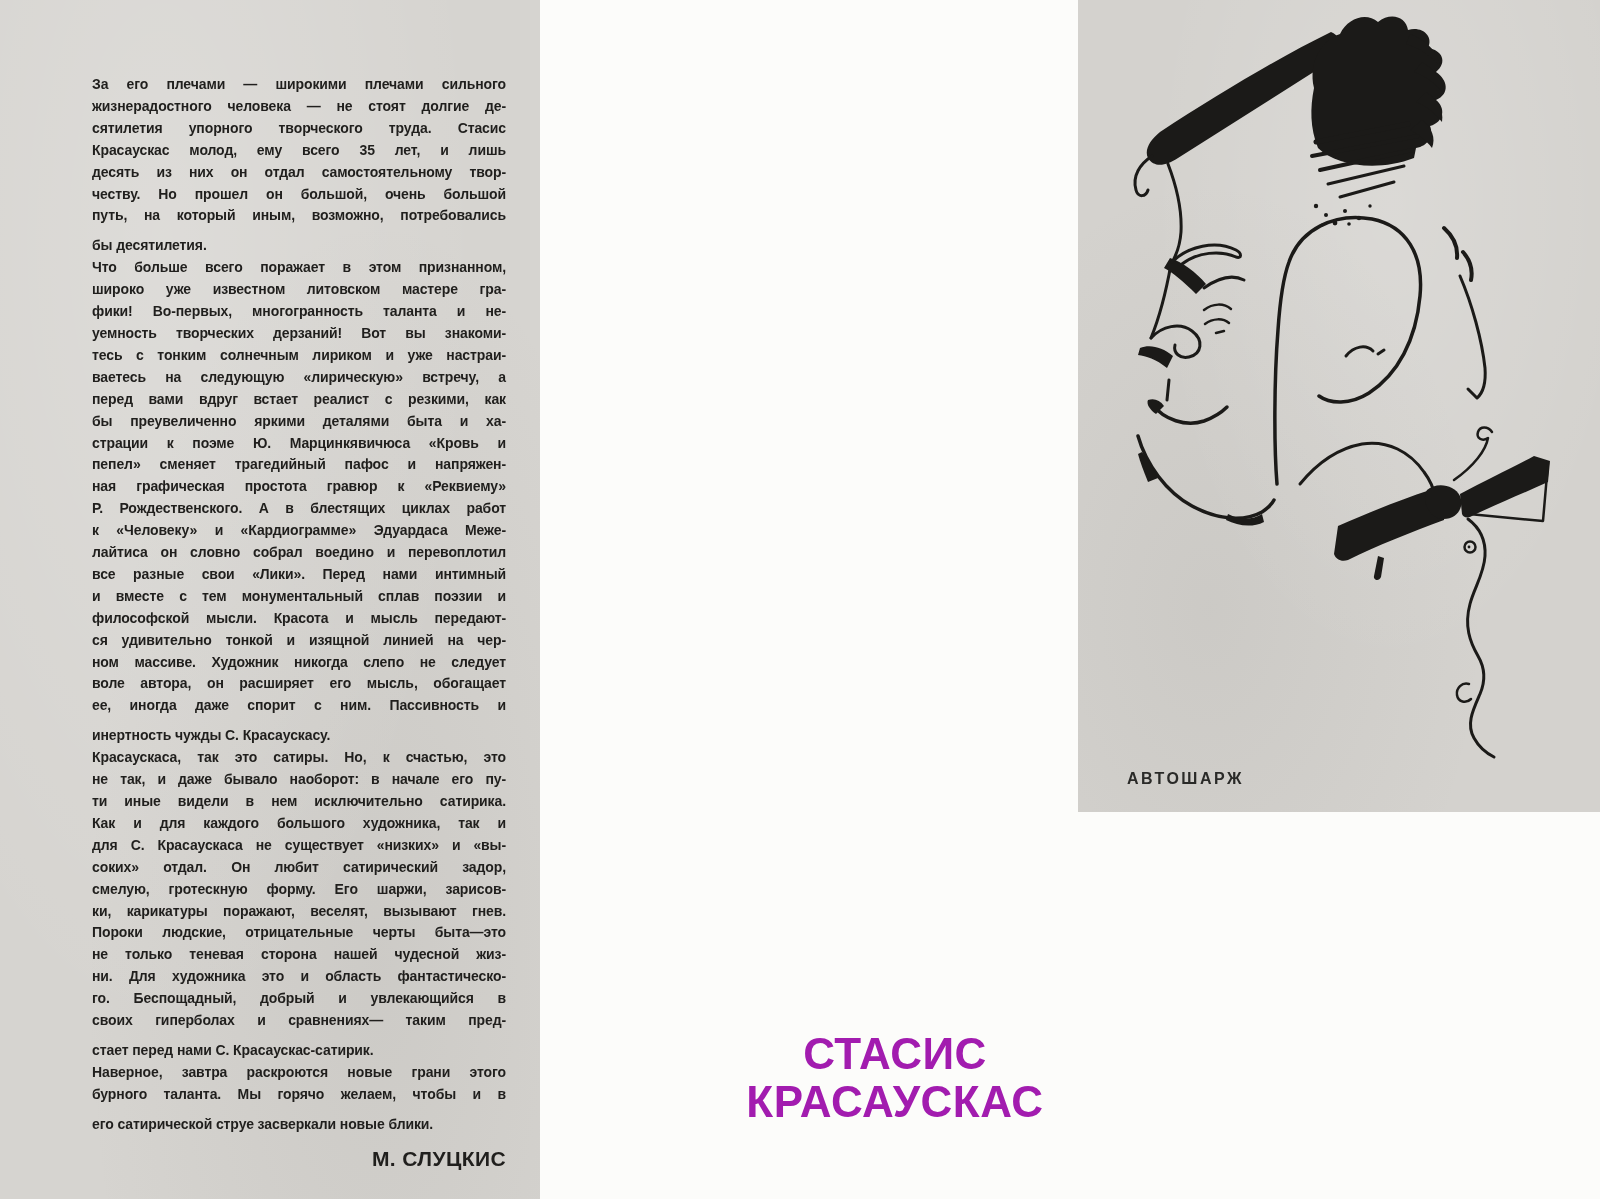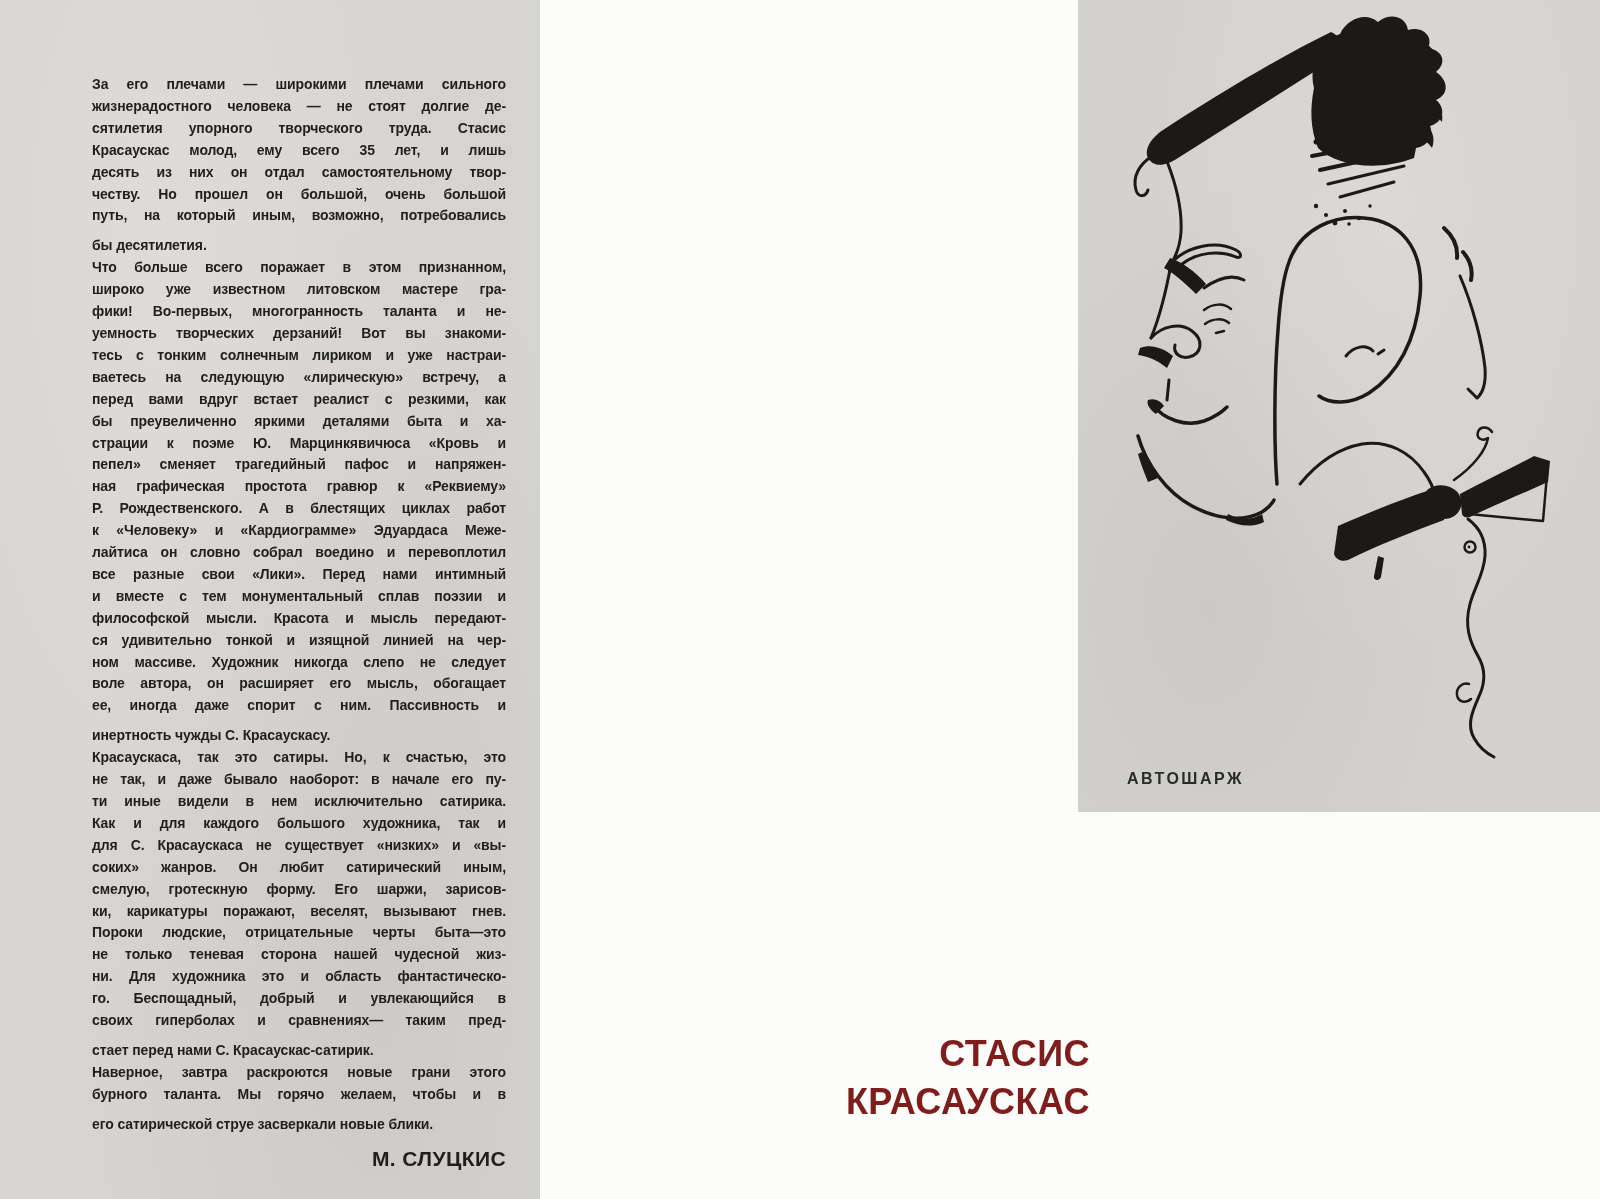--- a/index.html
+++ b/index.html
@@ -36,22 +36,22 @@
       radial-gradient(ellipse at 25% 75%, rgba(120,118,112,.09), rgba(0,0,0,0) 50%);
   }
   .panel-right svg{position:absolute;left:0;top:0;}
   .caption{
     position:absolute;left:49px;top:746px;
     font-weight:700;font-size:16px;letter-spacing:2.5px;color:#2a2a28;margin-top:24px;
   }
   
   .title-block{
     position:absolute;left:700px;top:1030px;width:390px;
-    text-align:right;font-weight:700;font-size:36px;line-height:48px;
-    color:#7f1d1d;letter-spacing:0.5px;
+    text-align:center;font-weight:700;font-size:44px;line-height:48px;
+    color:#a21caf;letter-spacing:0.5px;
   }
 </style>
 </head>
 <body>
 
 <div class="panel-left">
   <div class="article">
 
   <div class="line">За его плечами — широкими плечами сильного</div>
       <div class="line">жизнерадостного человека — не стоят долгие де-</div>
@@ -81,21 +81,21 @@
       <div class="line">ся удивительно тонкой и изящной линией на чер-</div>
       <div class="line">ном массиве. Художник никогда слепо не следует</div>
       <div class="line">воле автора, он расширяет его мысль, обогащает</div>
       <div class="line">ее, иногда даже спорит с ним. Пассивность и</div>
       <div class="line pl">инертность чужды С. Красаускасу.</div>
       <div class="line">Красаускаса, так это сатиры. Но, к счастью, это</div>
       <div class="line">не так, и даже бывало наоборот: в начале его пу-</div>
       <div class="line">ти иные видели в нем исключительно сатирика.</div>
       <div class="line">Как и для каждого большого  художника, так и</div>
       <div class="line">для С. Красаускаса не существует «низких» и «вы-</div>
-      <div class="line">соких» жанров. Он любит сатирический иным,</div>
+      <div class="line">соких» отдал. Он любит сатирический задор,</div>
       <div class="line">смелую, гротескную форму. Его шаржи, зарисов-</div>
       <div class="line">ки, карикатуры поражают, веселят, вызывают гнев.</div>
       <div class="line">Пороки людские, отрицательные черты быта—это</div>
       <div class="line">не только теневая сторона нашей чудесной жиз-</div>
       <div class="line">ни. Для художника это и область фантастическо-</div>
       <div class="line">го. Беспощадный, добрый и увлекающийся в</div>
       <div class="line">своих гиперболах и сравнениях— таким пред-</div>
       <div class="line pl">стает перед нами С. Красаускас-сатирик.</div>
       <div class="line">Наверное, завтра раскроются новые грани этого</div>
       <div class="line">бурного таланта. Мы горячо желаем, чтобы и в</div>

